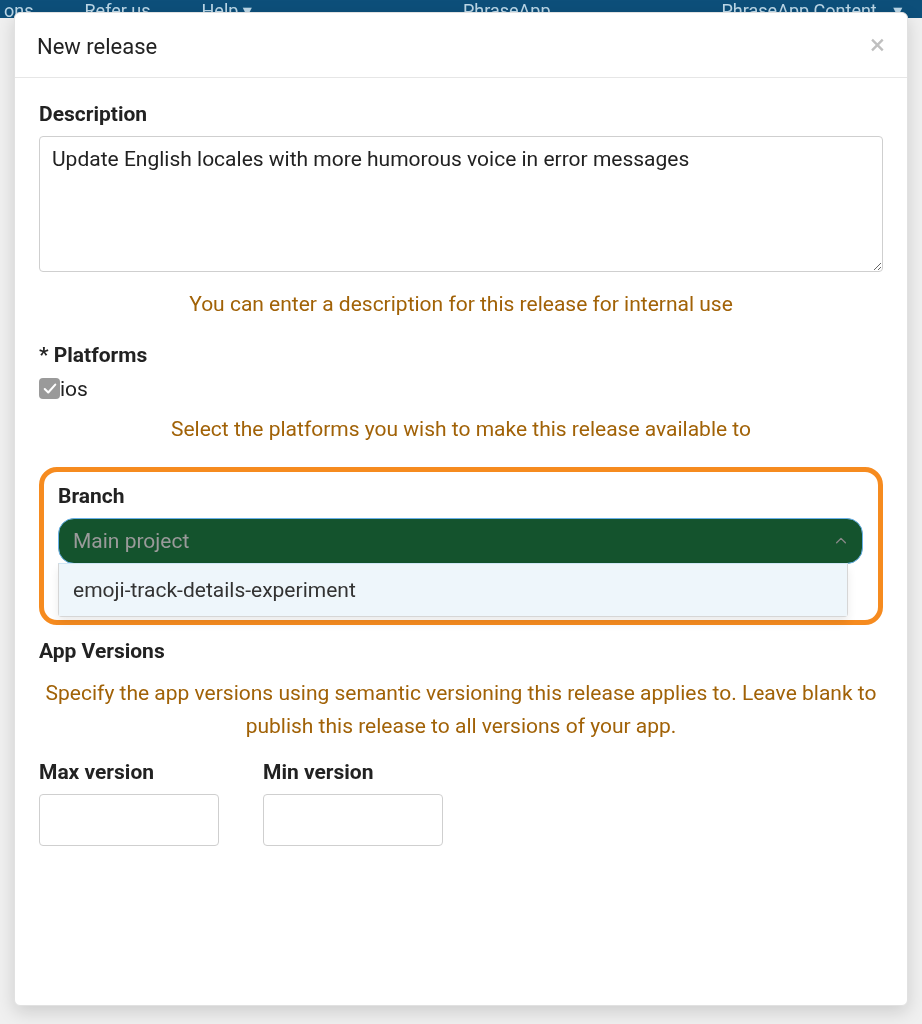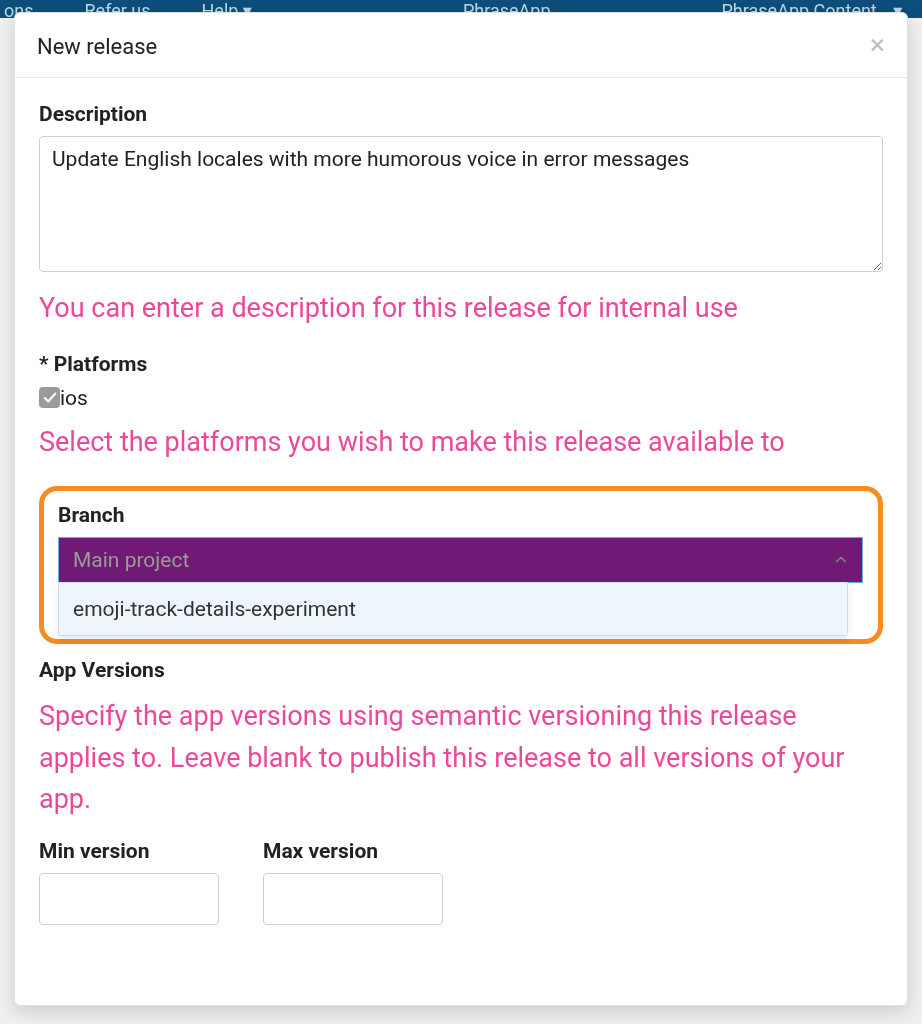--- a/index.html
+++ b/index.html
@@ -78,24 +78,25 @@
       height: 136px;
       border: 1px solid #cfcfcf;
       border-radius: 4px;
       padding: 10px 12px;
       font-size: 21px;
       font-family: inherit;
       color: #222;
       resize: both;
     }
     .hint {
-      font-size: 27px;
-      color: #ec4899;
+      font-size: 21px;
+      color: #a16207;
       margin-top: 12px;
       line-height: 1.55;
+      text-align: center;
     }
     .checkbox-row {
       display: flex;
       align-items: center;
       margin-top: 10px;
       margin-bottom: 10px;
     }
     .cbox {
       width: 21px;
       height: 21px;
@@ -119,28 +120,28 @@
       padding: 12px 15px 56px 14px;
       position: relative;
       margin-top: 6px;
     }
     .select-wrap {
       position: relative;
       margin-top: 6px;
     }
     .select-display {
       border: 1px solid #68b0e8;
-      border-radius: 0;
+      border-radius: 16px;
       padding: 10px 14px;
       font-size: 21px;
       color: #9a9a9a;
       display: flex;
       justify-content: space-between;
       align-items: center;
-      background: #701a75;
+      background: #14532d;
     }
     .caret {
       color: #888;
     }
     .dropdown-list {
       position: absolute;
       top: 100%;
       left: 0; right: 15px;
       margin-top: -1px;
       border: 1px solid #d6d6d6;
@@ -247,23 +248,23 @@
           <div class="dropdown-item">emoji-track-details-experiment</div>
         </div>
       </div>
     </div>
 
     <div class="app-versions-heading">App Versions</div>
     <div class="hint" style="margin-top:14px">Specify the app versions using semantic versioning this release applies to. Leave blank to publish this release to all versions of your app.</div>
 
     <div class="version-row">
       <div class="version-col">
+        <label class="label-strong">Max version</label>
+        <input class="small-input" type="text" value="" style="">
+      </div>
+      <div class="version-col">
         <label class="label-strong">Min version</label>
         <input class="small-input" type="text" value="" style="">
       </div>
-      <div class="version-col">
-        <label class="label-strong">Max version</label>
-        <input class="small-input" type="text" value="" style="">
-      </div>
     </div>
   </div>
 
 </div>
 
 </body></html>

